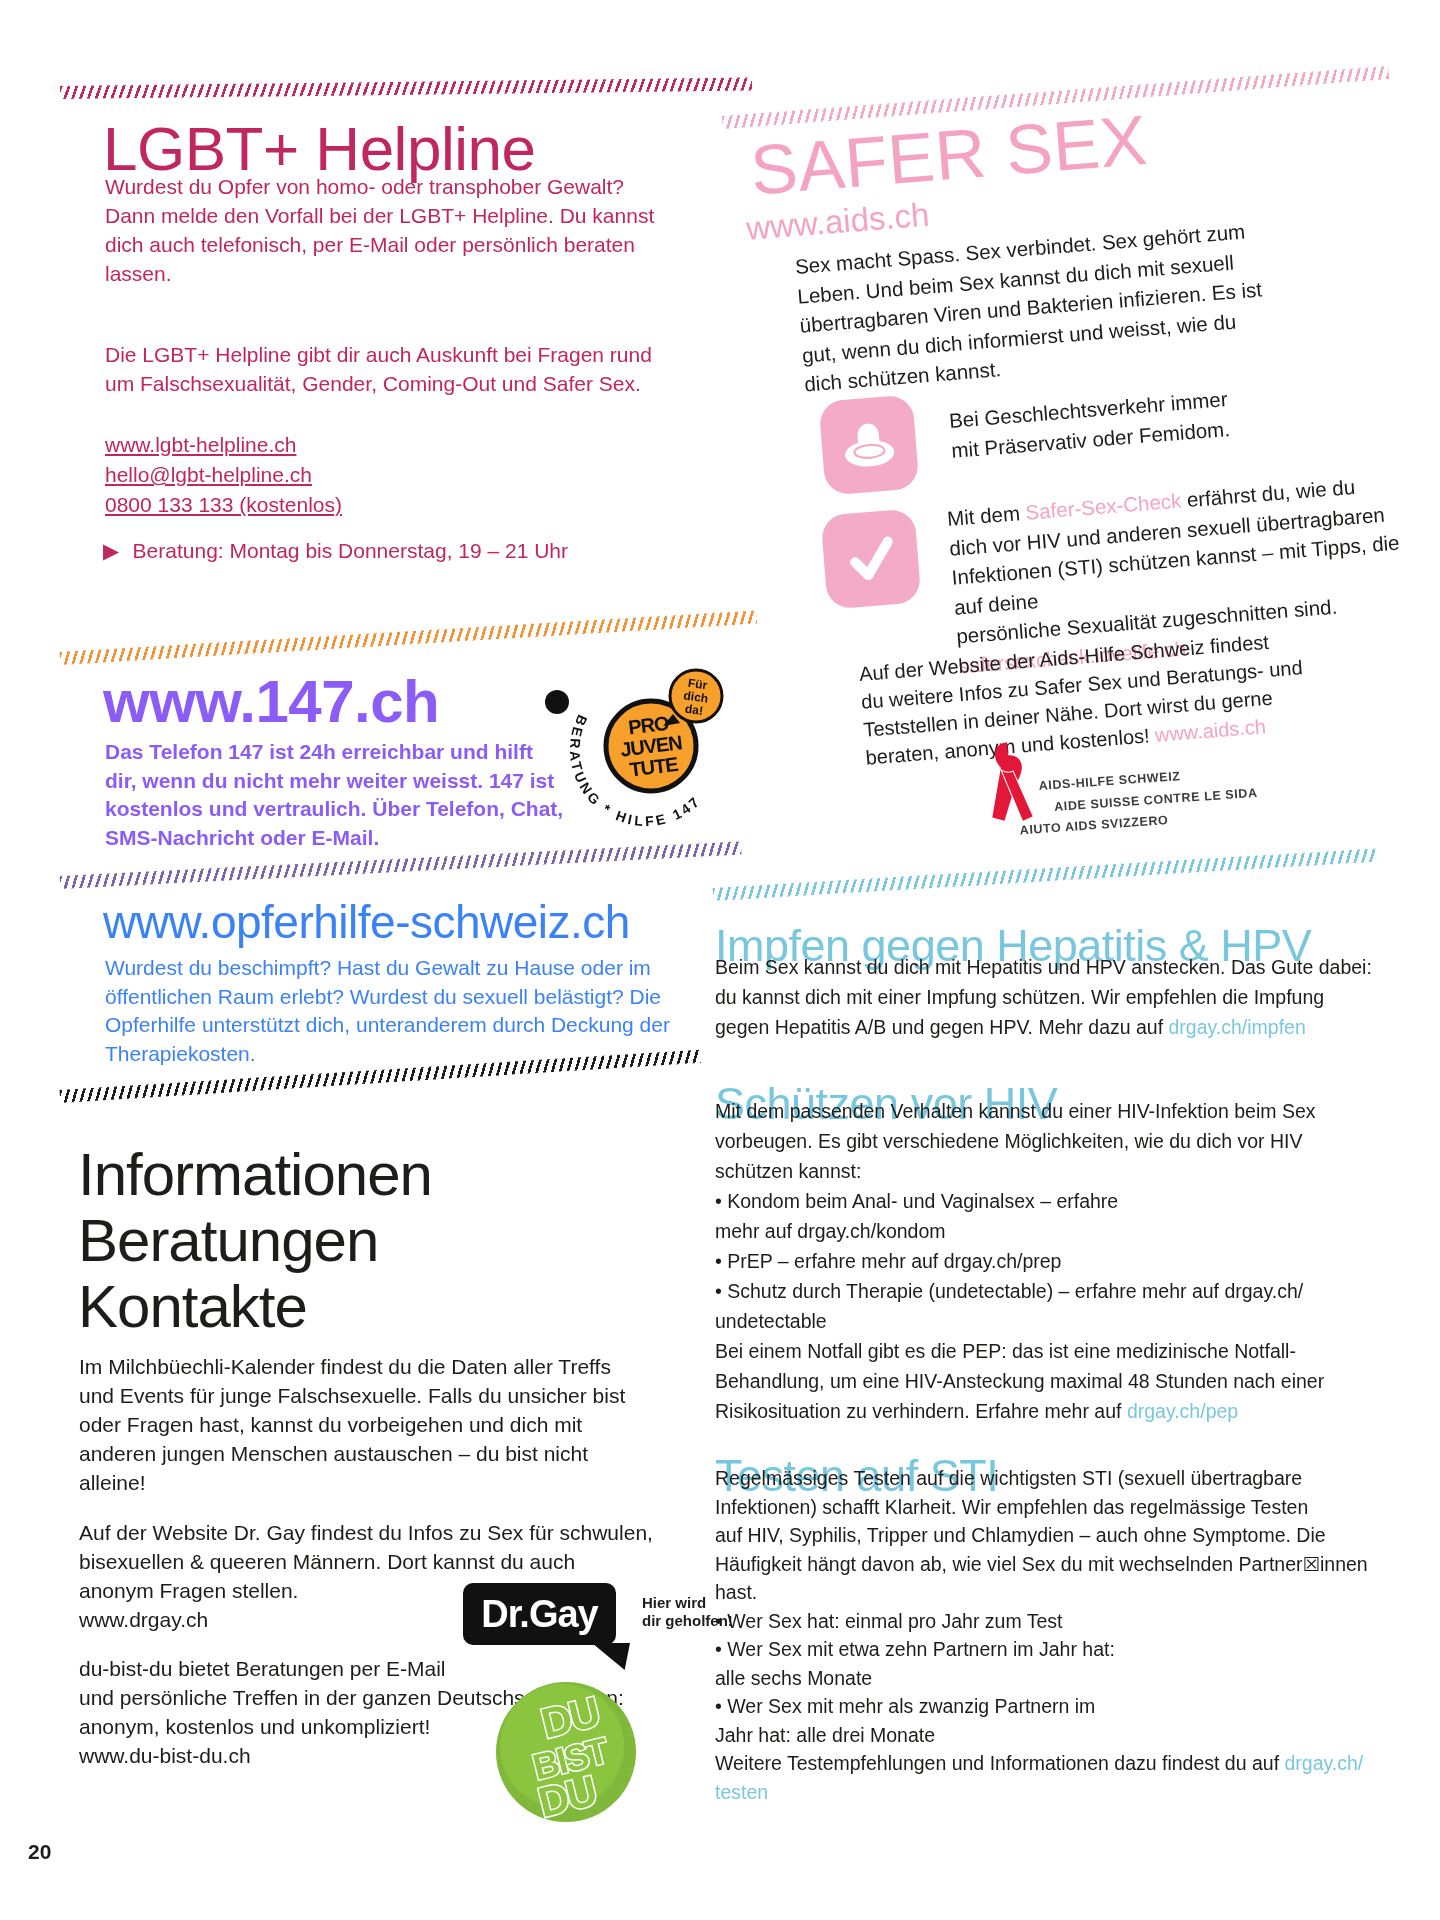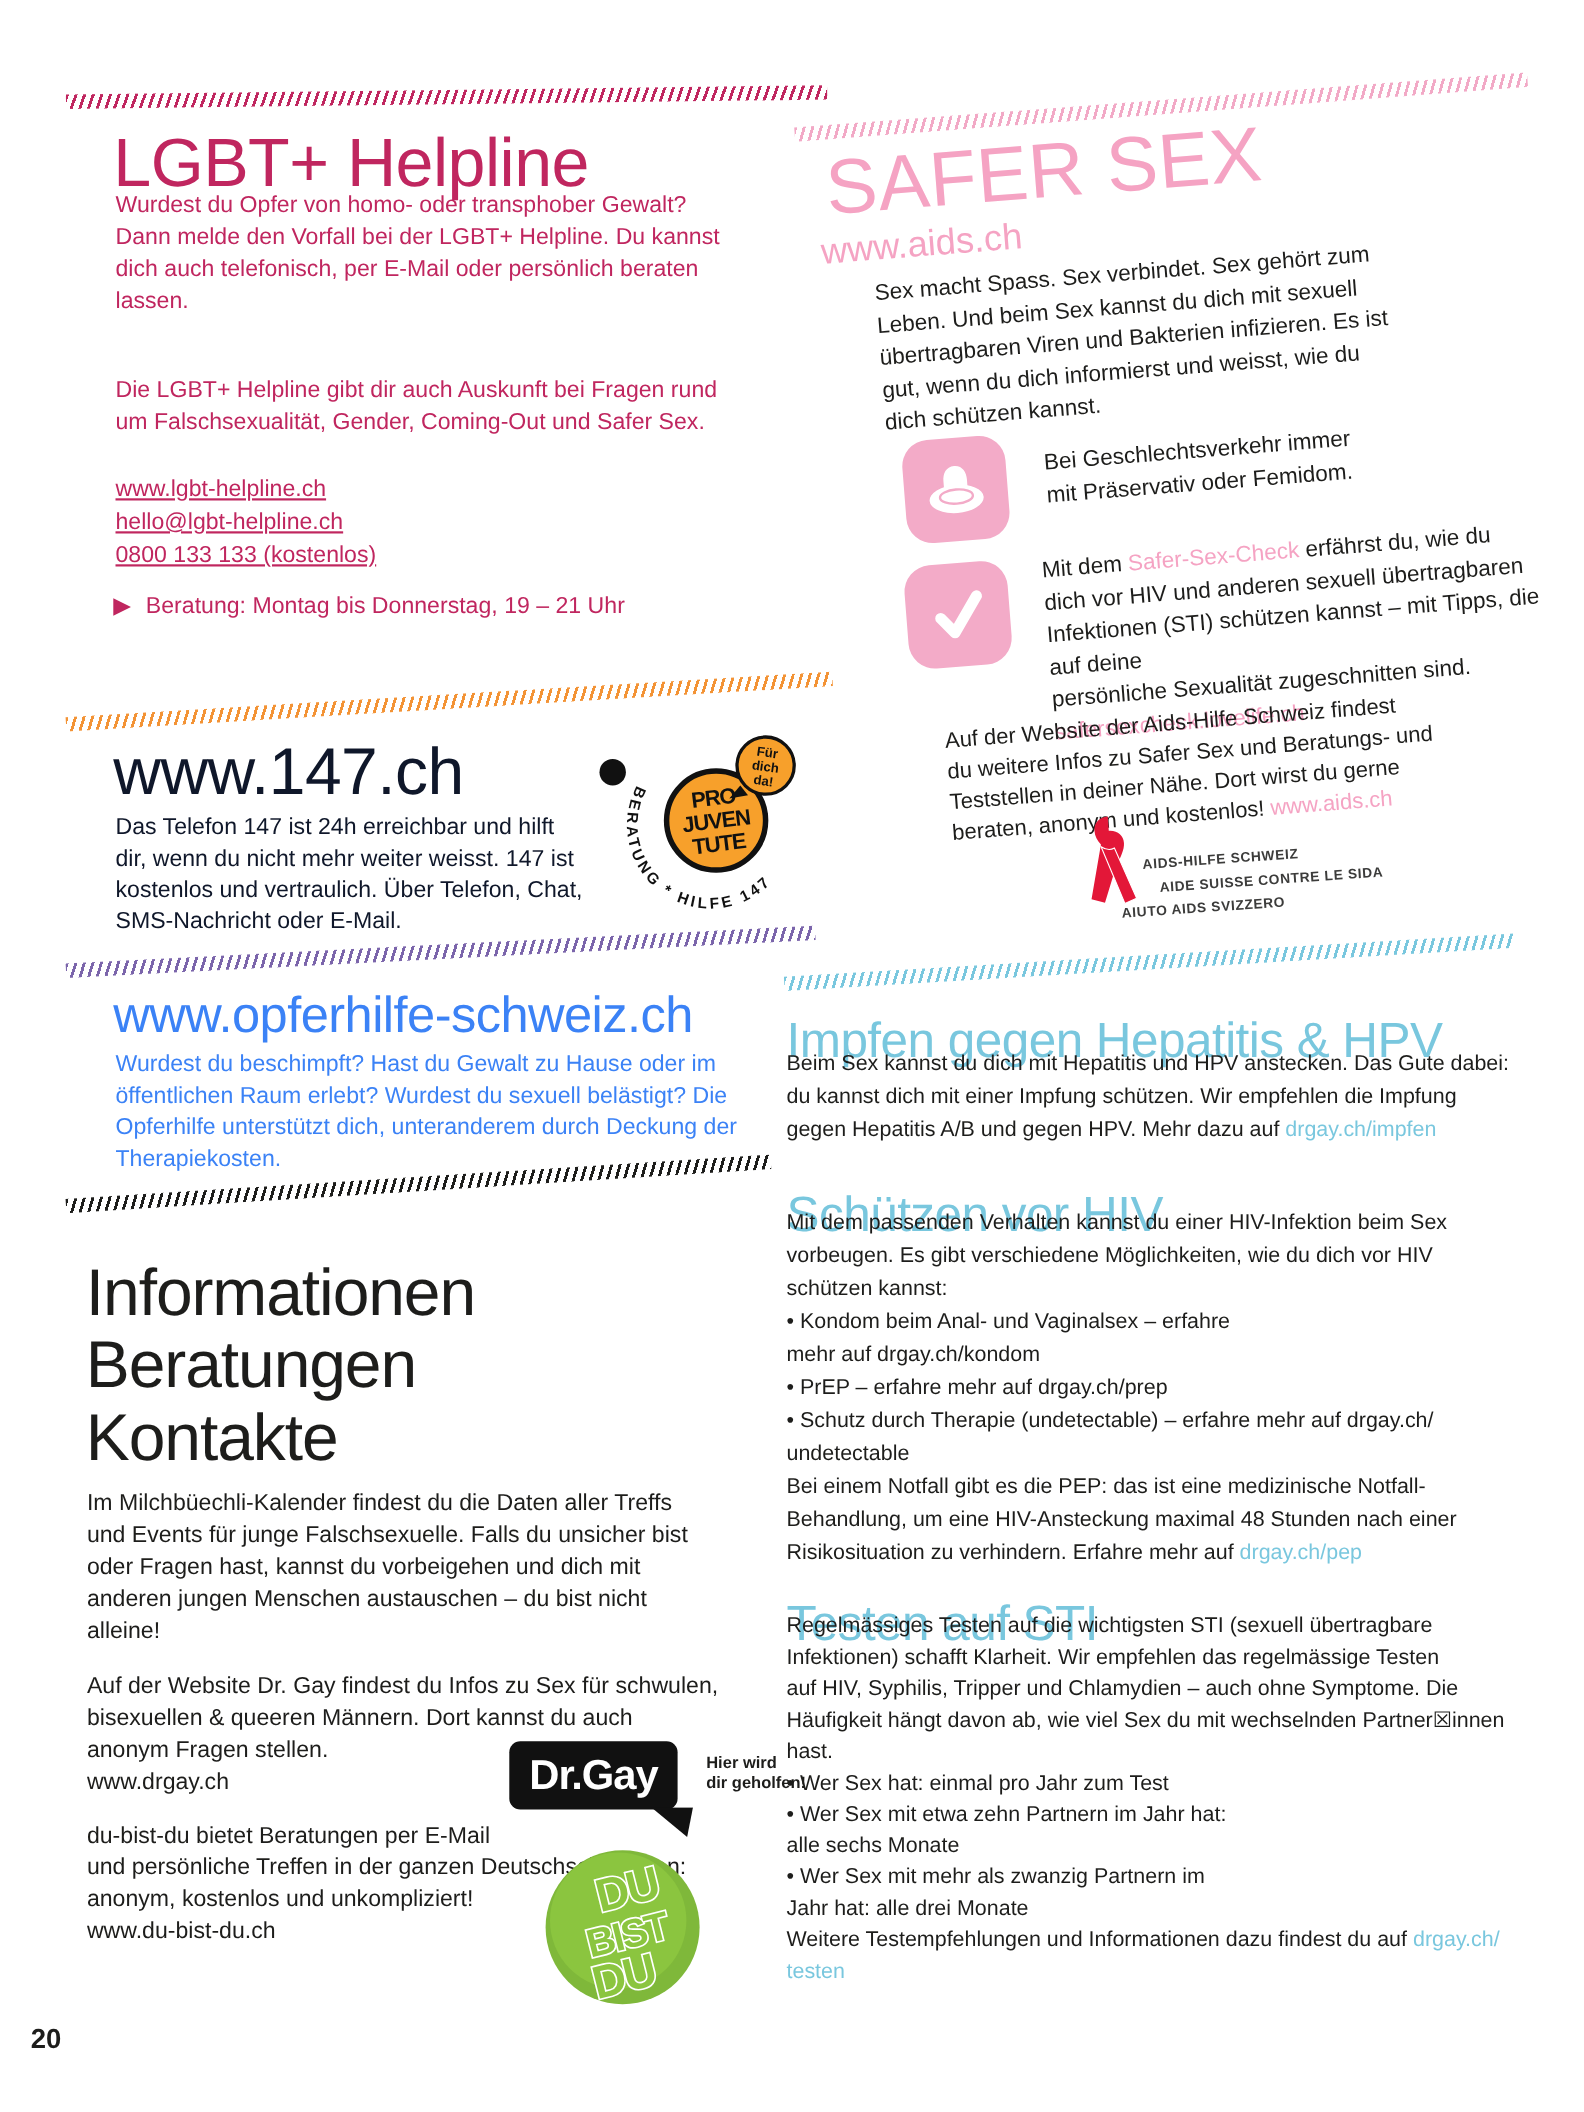--- a/index.html
+++ b/index.html
@@ -12,21 +12,21 @@
   .pre{white-space:pre-line;}
   
   .hatch{position:absolute;height:13px;transform-origin:0 50%;}
   .h-crimson{background:repeating-linear-gradient(110deg,#c0265f 0 2.6px,transparent 2.6px 7.4px);}
   .h-pink{background:repeating-linear-gradient(110deg,#f2a9c6 0 2.6px,transparent 2.6px 7.4px);}
   .h-orange{background:repeating-linear-gradient(110deg,#f39335 0 2.6px,transparent 2.6px 7.4px);}
   .h-purple{background:repeating-linear-gradient(110deg,#7b65ab 0 2.6px,transparent 2.6px 7.4px);}
   .h-black{background:repeating-linear-gradient(110deg,#1d1d1b 0 2.6px,transparent 2.6px 7.4px);}
   .h-cyan{background:repeating-linear-gradient(110deg,#79c7de 0 2.6px,transparent 2.6px 7.4px);}
   
-  .crimson{color:#c0265f;} .orange{color:#0f172a;} .purple{color:#3b82f6;}
+  .crimson{color:#c0265f;} .orange{color:#8b5cf6;font-weight:bold;} .purple{color:#3b82f6;}
   .pinktx{color:#f5a3c3;} .cyantx{color:#79c7de;}
   .t-lgbt{font-size:62px;line-height:62px;letter-spacing:-0.5px;}
   .t-147{font-size:60px;line-height:60px;letter-spacing:-0.5px;}
   .t-opfer{font-size:46px;line-height:48px;letter-spacing:-0.5px;}
   .body21{font-size:21px;line-height:29px;}
   .links21{font-size:21px;line-height:30px;text-decoration:underline;}
   .links21 span{display:block;}
   .bighead{font-size:60px;line-height:66px;letter-spacing:-1px;color:#1d1d1b;}
   .rot45{transform:rotate(-4.5deg);transform-origin:0 0;}
   .rot40{transform:rotate(-4deg);transform-origin:0 0;}
@@ -39,21 +39,21 @@
   .icon-tile{position:absolute;width:94px;height:94px;border-radius:24px;background:#f3abc8;
     transform:rotate(-4.5deg);display:flex;align-items:center;justify-content:center;}
   .aids-logo-tx{font-size:12.5px;line-height:21.5px;letter-spacing:0.6px;color:#3c3c3b;font-weight:bold;}
   
   .drgay-box{position:absolute;left:463px;top:1583px;width:153px;height:62px;background:#111;
     border-radius:10px;display:flex;align-items:center;justify-content:center;}
   .drgay-box span{color:#fff;font-weight:bold;font-size:38px;letter-spacing:-1px;}
   .drgay-tail{position:absolute;left:592px;top:1643px;width:38px;height:27px;background:#111;
     clip-path:polygon(0 0,100% 0,86% 100%);}
   .tagline{font-size:15px;line-height:17.5px;font-weight:bold;}
-  .pagenum{font-size:25px;font-weight:bold;}
+  .pagenum{font-size:21px;font-weight:bold;}
   .arrow{color:#c0265f;font-size:21px;}
 </style>
 </head>
 <body>
 
 <div class="page">
 
   <div class="hatch h-crimson" style="left:60px;top:86px;width:692px;transform:rotate(-0.7deg);"></div>
   <div class="hatch h-pink" style="left:722px;top:116px;width:668px;transform:rotate(-4.3deg);transform-origin:0 0;"></div>
   <div class="hatch h-orange" style="left:60px;top:652px;width:698px;transform:rotate(-3.4deg);"></div>

